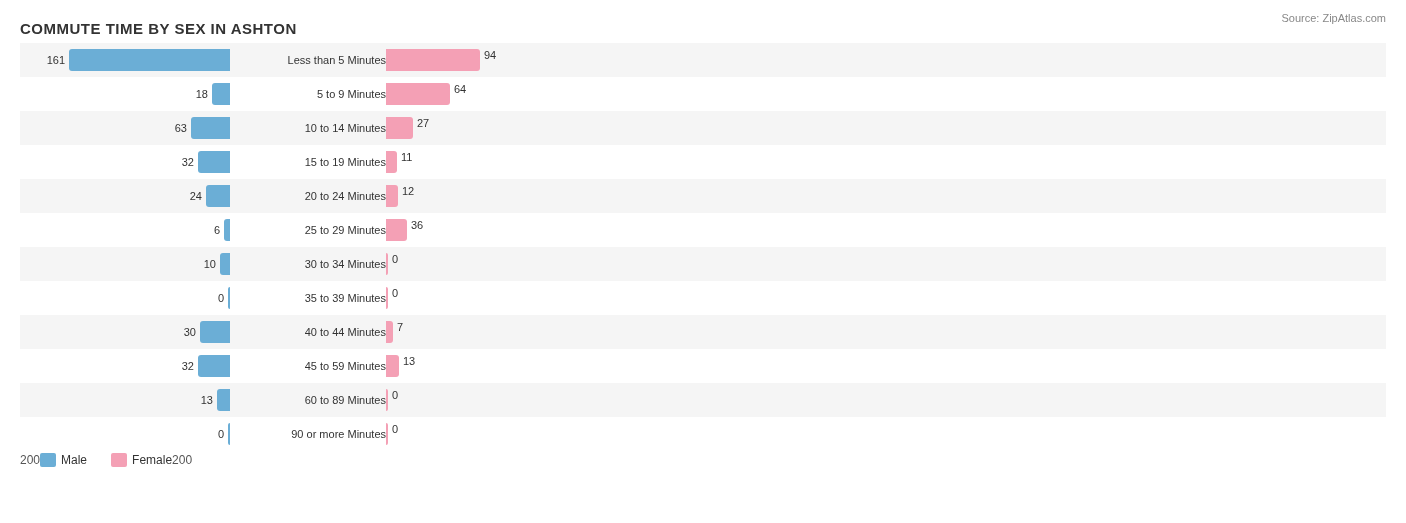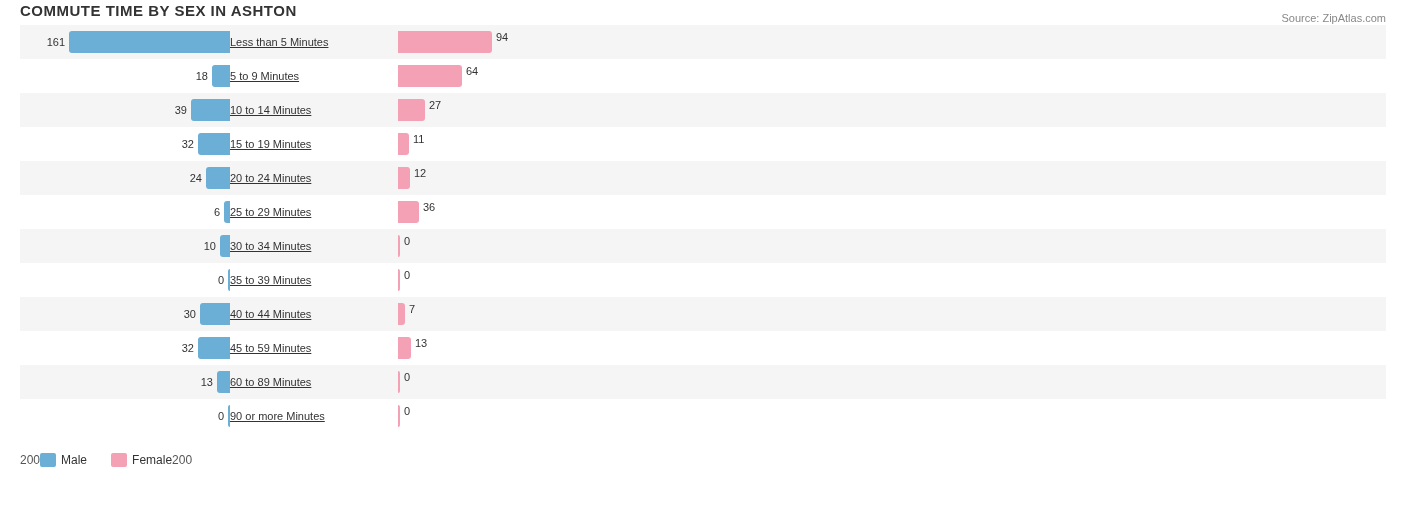--- a/index.html
+++ b/index.html
@@ -6,21 +6,21 @@
     body {
       background: #fff;
       font-family: Arial, sans-serif;
       width: 1406px;
       height: 523px;
       overflow: hidden;
     }
     .chart-container {
       width: 1406px;
       height: 523px;
-      padding: 2px 20px 40px 20px;
+      padding: 20px 20px 40px 20px;
       position: relative;
     }
     .chart-title {
       font-size: 15px;
       font-weight: bold;
       text-transform: uppercase;
       color: #333;
       margin-bottom: 6px;
       letter-spacing: 0.5px;
     }
@@ -43,27 +43,26 @@
       height: 34px;
       position: relative;
     }
     .bar-row:nth-child(odd) {
       background: #f5f5f5;
     }
     .bar-row:nth-child(even) {
       background: #ffffff;
     }
     .label-section {
-      width: 168px;
-      text-align: left;
+      width: 156px;
+      text-align: right;
       font-size: 11px;
       color: #333;
       z-index: 2;
       flex-shrink: 0;
-      text-decoration: underline;
     }
     .male-bar {
       height: 22px;
       background: #6baed6;
       border-radius: 3px 0 0 3px;
       display: flex;
       align-items: center;
       justify-content: flex-end;
       min-width: 2px;
     }
@@ -146,21 +145,21 @@
       <div class="male-bar" style="width:18px;"></div>
     </div>
     <div class="label-section">5 to 9 Minutes</div>
     <div class="right-bar-container">
       <div class="female-bar" style="width:64px;"></div>
       <span class="bar-value-right">64</span>
     </div>
   </div>
       <div class="bar-row">
     <div class="left-bar-container">
-      <span class="bar-value-left">39</span>
+      <span class="bar-value-left">63</span>
       <div class="male-bar" style="width:39px;"></div>
     </div>
     <div class="label-section">10 to 14 Minutes</div>
     <div class="right-bar-container">
       <div class="female-bar" style="width:27px;"></div>
       <span class="bar-value-right">27</span>
     </div>
   </div>
       <div class="bar-row">
     <div class="left-bar-container">

